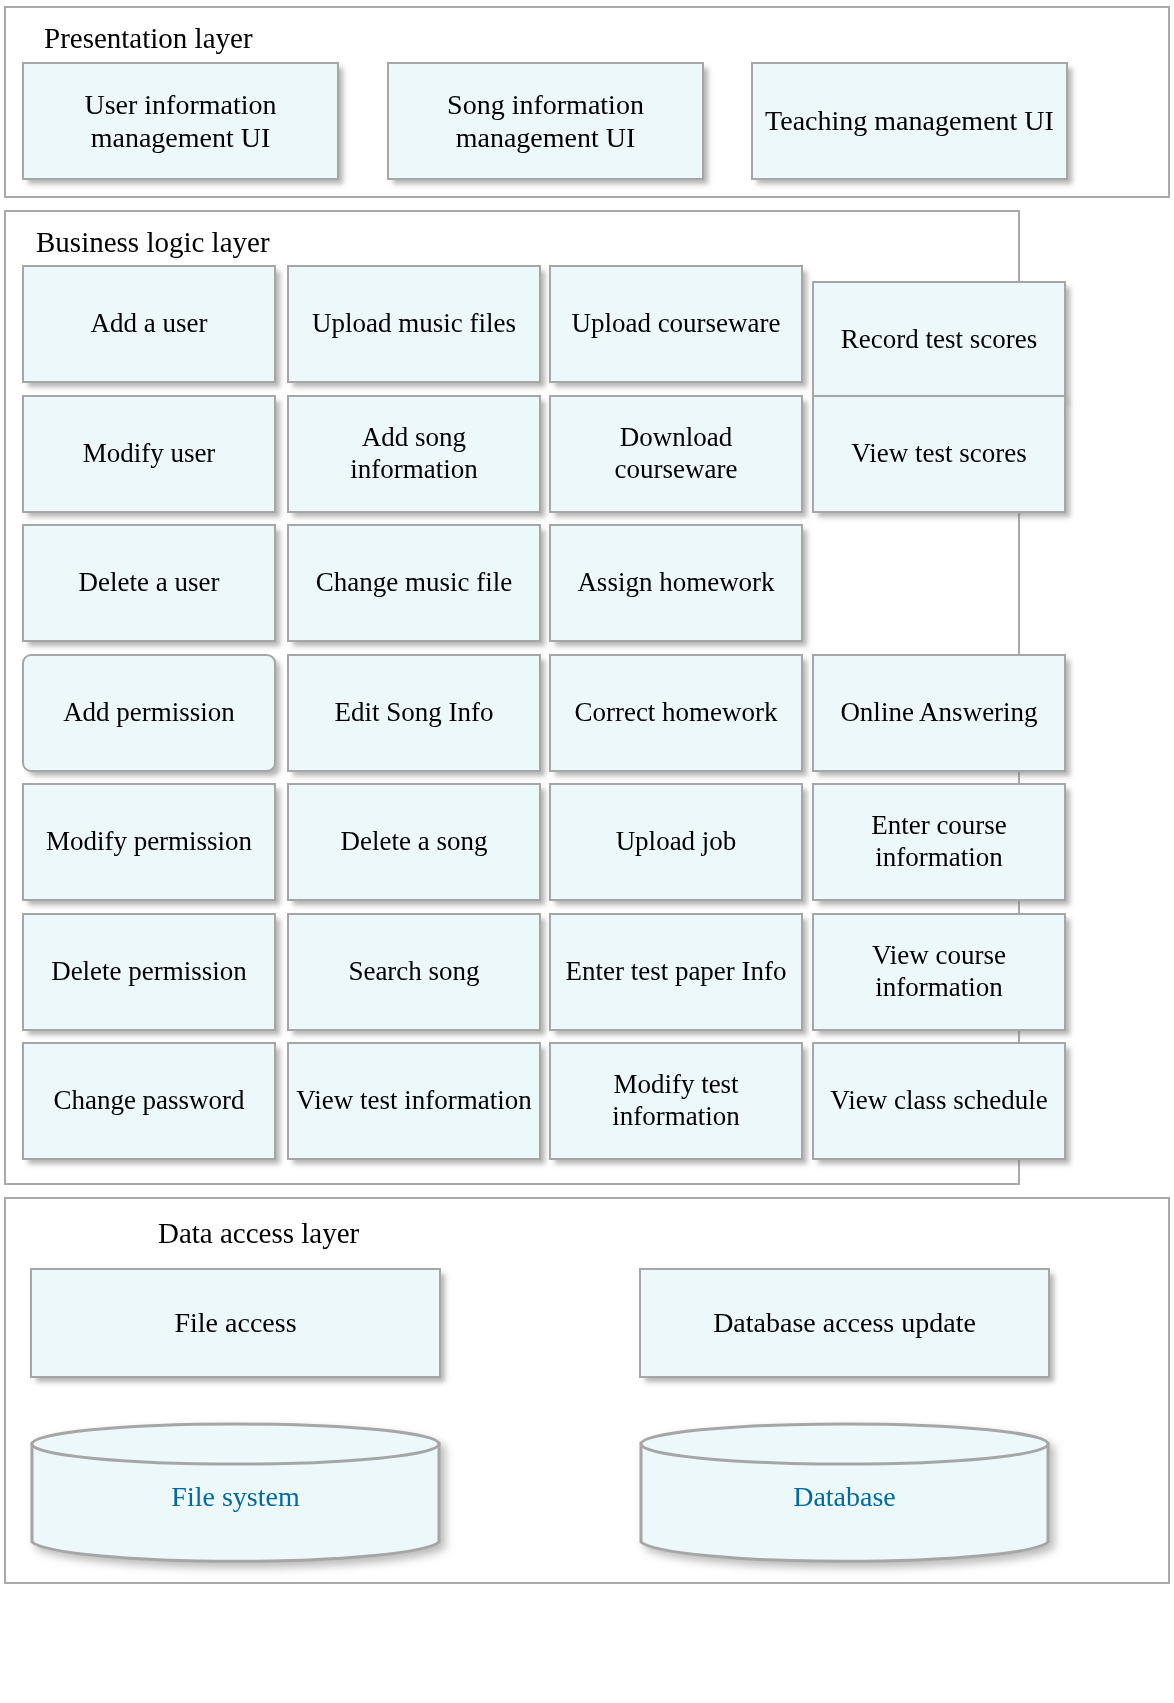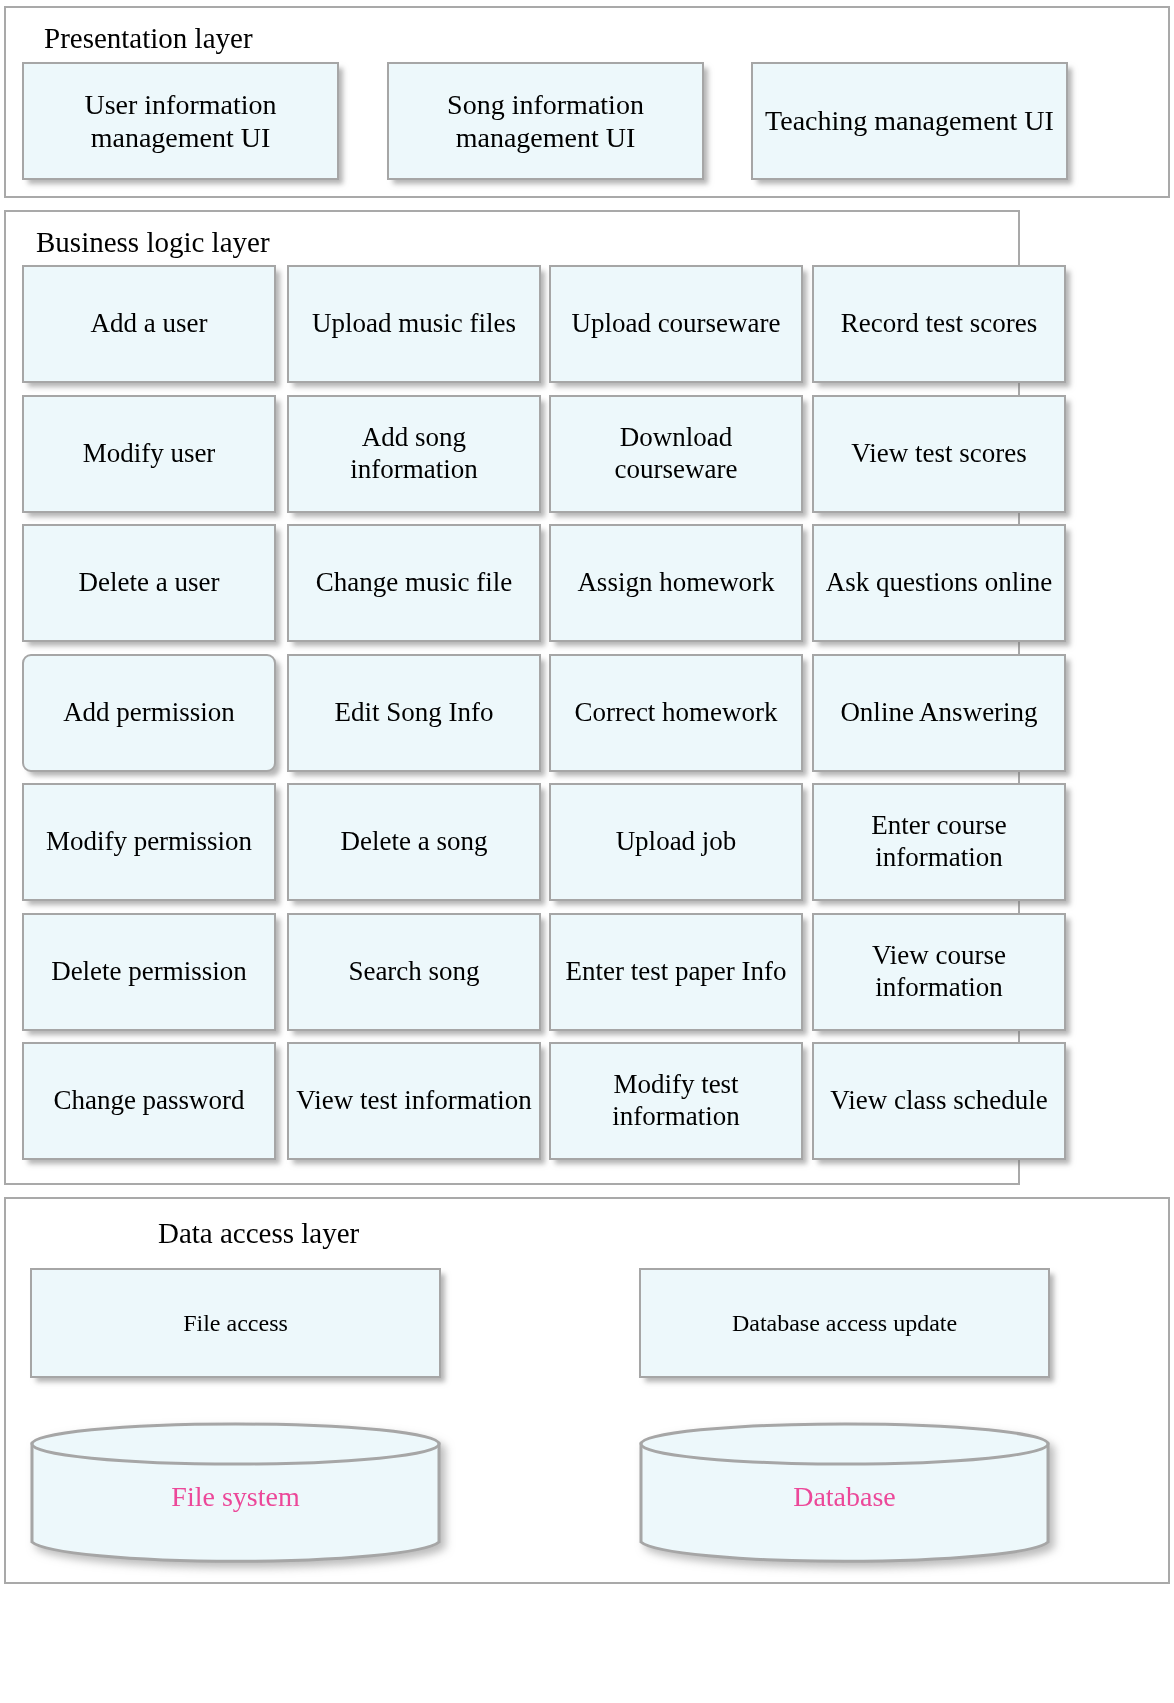--- a/index.html
+++ b/index.html
@@ -101,21 +101,21 @@
     width: 254px;
     height: 118px;
     font-size: 27px;
   }
 
   
   .data-box {
     top: 69px;
     width: 411px;
     height: 110px;
-    font-size: 24px;
+    font-size: 28px;
   }
   #data-box-0 { left: 24px; }
   #data-box-1 { left: 633px; }
 
   
   .cylinder {
     position: absolute;
     top: 223px;
     width: 411px;
     height: 144px;
@@ -125,21 +125,21 @@
   #cylinder-1 { left: 633px; }
   .cylinder svg { display: block; width: 100%; height: 100%; }
   .cyl-label {
     position: absolute;
     left: 0;
     right: 0;
     top: 52%;
     transform: translateY(-50%);
     text-align: center;
     font-size: 28px;
-    color: #ec4899;
+    color: #0369a1;
     pointer-events: none;
   }
 </style>
 </head>
 <body>
 
 <div class="page">
 
   <section class="layer" id="presentation-layer">
     <div class="layer-title" id="presentation-title">Presentation layer</div>
@@ -161,21 +161,21 @@
     <div id="business-grid">
         <div class="box bl-box" style="left: 0px; top: 0px;">
           <span class="label">Add a user</span>
         </div>
         <div class="box bl-box" style="left: 265px; top: 0px;">
           <span class="label">Upload music files</span>
         </div>
         <div class="box bl-box" style="left: 527px; top: 0px;">
           <span class="label">Upload courseware</span>
         </div>
-        <div class="box bl-box" style="left: 790px; top: 0px; text-align: right;">
+        <div class="box bl-box" style="left: 790px; top: 16px; text-align: right;">
           <span class="label">Record test scores</span>
         </div>
         <div class="box bl-box" style="left: 0px; top: 129.5px;">
           <span class="label">Modify user</span>
         </div>
         <div class="box bl-box" style="left: 265px; top: 129.5px;">
           <span class="label">Add song information</span>
         </div>
         <div class="box bl-box" style="left: 527px; top: 129.5px;">
           <span class="label">Download courseware</span>
@@ -184,23 +184,20 @@
           <span class="label">View test scores</span>
         </div>
         <div class="box bl-box" style="left: 0px; top: 259px;">
           <span class="label">Delete a user</span>
         </div>
         <div class="box bl-box" style="left: 265px; top: 259px;">
           <span class="label">Change music file</span>
         </div>
         <div class="box bl-box" style="left: 527px; top: 259px;">
           <span class="label">Assign homework</span>
-        </div>
-        <div class="box bl-box" style="left: 790px; top: 259px;">
-          <span class="label">Ask questions online</span>
         </div>
         <div class="box bl-box" style="left: 0px; top: 388.5px; border-radius: 9px;">
           <span class="label">Add permission</span>
         </div>
         <div class="box bl-box" style="left: 527px; top: 388.5px;">
           <span class="label">Correct homework</span>
         </div>
         <div class="box bl-box" style="left: 265px; top: 388.5px;">
           <span class="label">Edit Song Info</span>
         </div>

